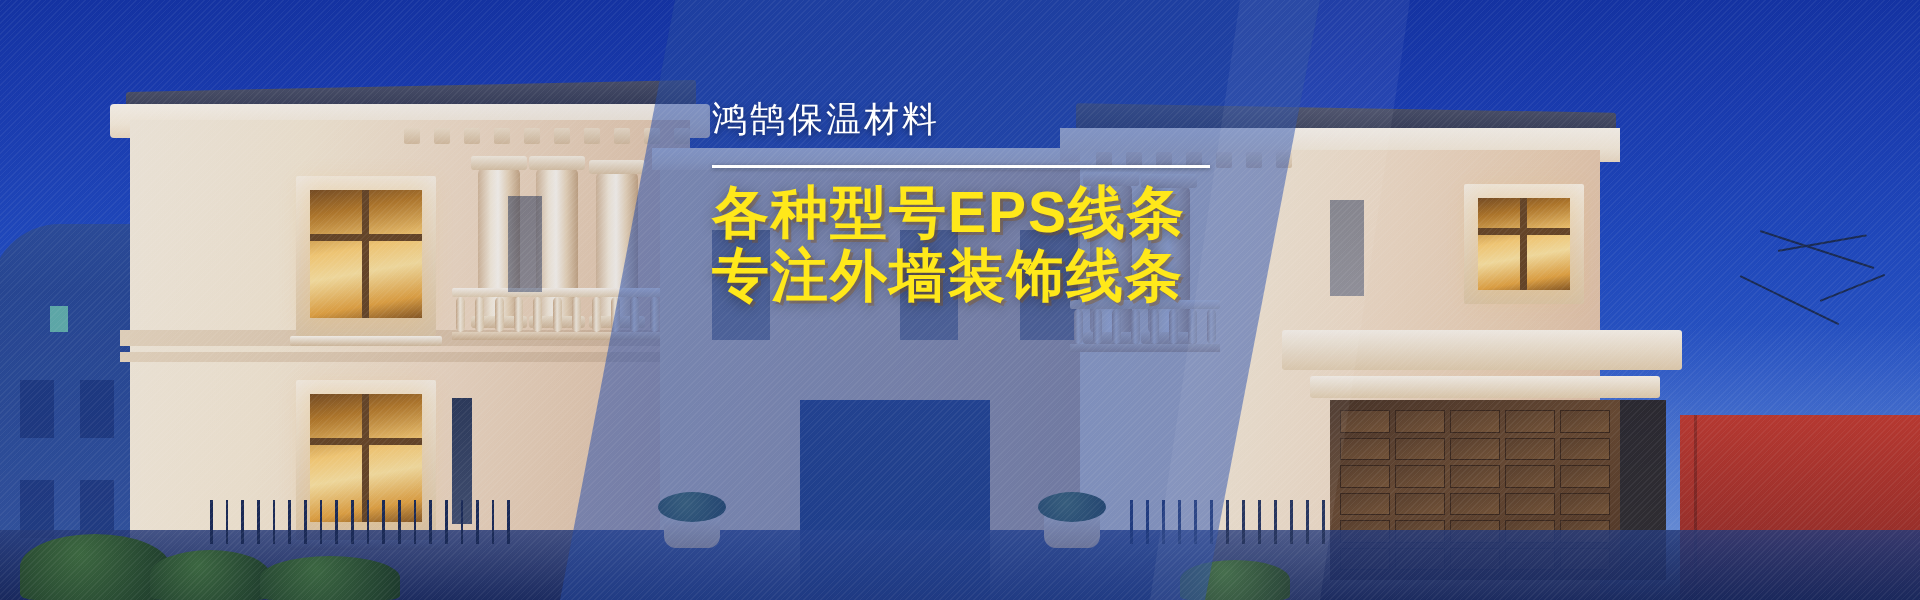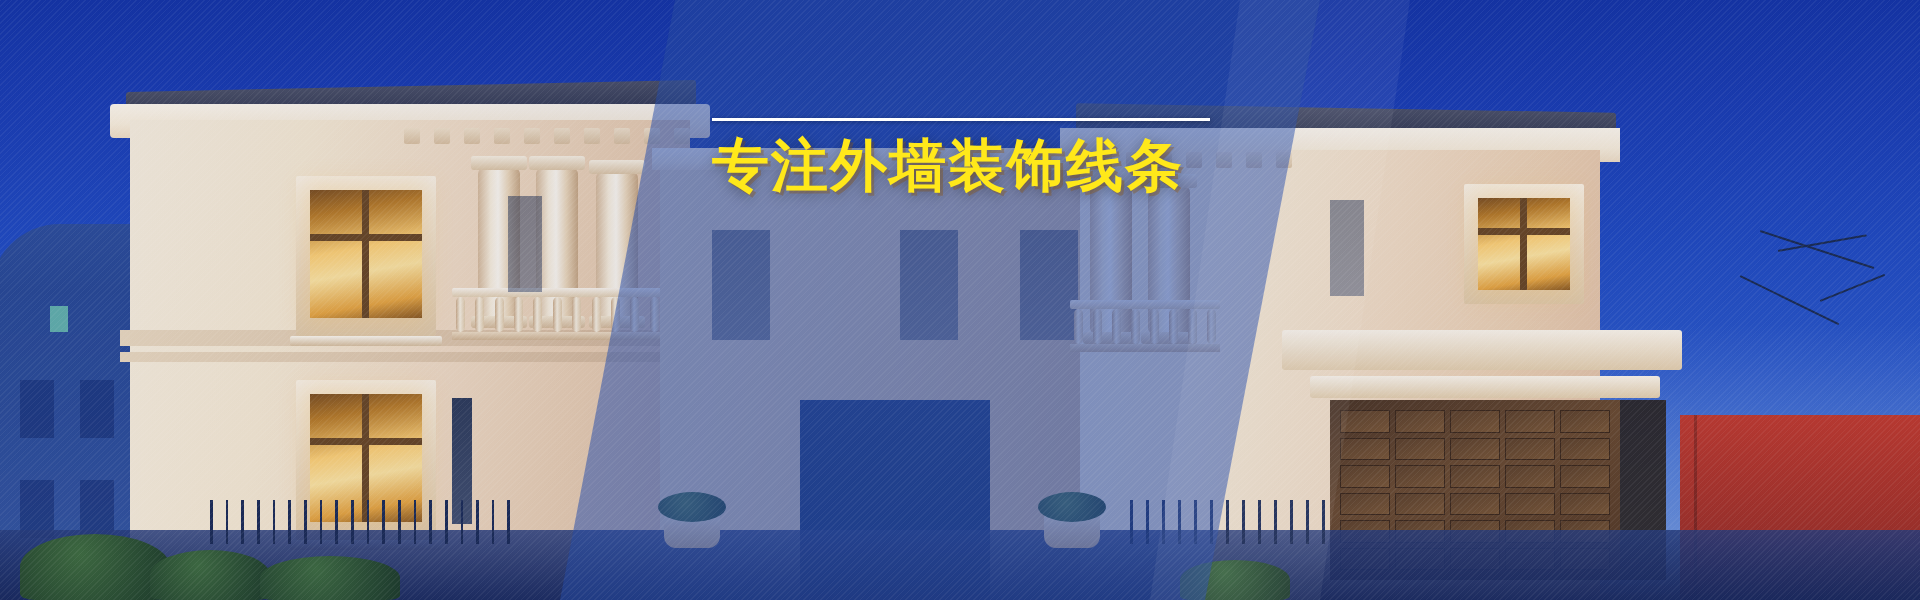--- a/index.html
+++ b/index.html
@@ -141,21 +141,21 @@
     font-size:35px;color:#ffffff;letter-spacing:3px;font-weight:400;
     text-shadow:0 2px 6px rgba(0,0,0,.45);
     white-space:nowrap;
   }
   .rule{margin:22px 0 14px 0;height:3px;width:498px;background:#ffffff;box-shadow:0 1px 4px rgba(0,0,0,.35);}
   .h1{
     font-size:57px;line-height:1.07;font-weight:bold;color:#ffe81a;letter-spacing:2px;
     text-shadow:3px 3px 0 rgba(140,80,0,.33), 0 3px 14px rgba(0,0,0,.35);
     white-space:nowrap;
   }
-  .h1 + .h1{margin-top:15px;}
+  .h1 + .h1{margin-top:2px;}
   .tag{
     margin-top:30px;font-size:27px;color:#ffffff;letter-spacing:2px;
     text-shadow:0 2px 6px rgba(0,0,0,.45);white-space:nowrap;
   }
   .tag i{font-style:normal;padding:0 6px;opacity:.95;}
 </style>
 </head>
 <body>
 
 <div class="banner">
@@ -367,17 +367,19 @@
     <div class="shrub" style="left:260px;width:140px;height:44px;"></div>
     <div class="shrub" style="left:1180px;width:110px;height:40px;"></div>
   </div>
 
   <div class="ov-wash"></div>
   <div class="ov-diag"></div>
   <div class="ov-diag2"></div>
   <div class="scan"></div>
 
   <div class="copy">
+    <div class="brand">鸿鹄保温材料</div>
     <div class="rule"></div>
+    <div class="h1">各种型号EPS线条</div>
     <div class="h1">专注外墙装饰线条</div>
   </div>
 
 </div>
 
 </body></html>

